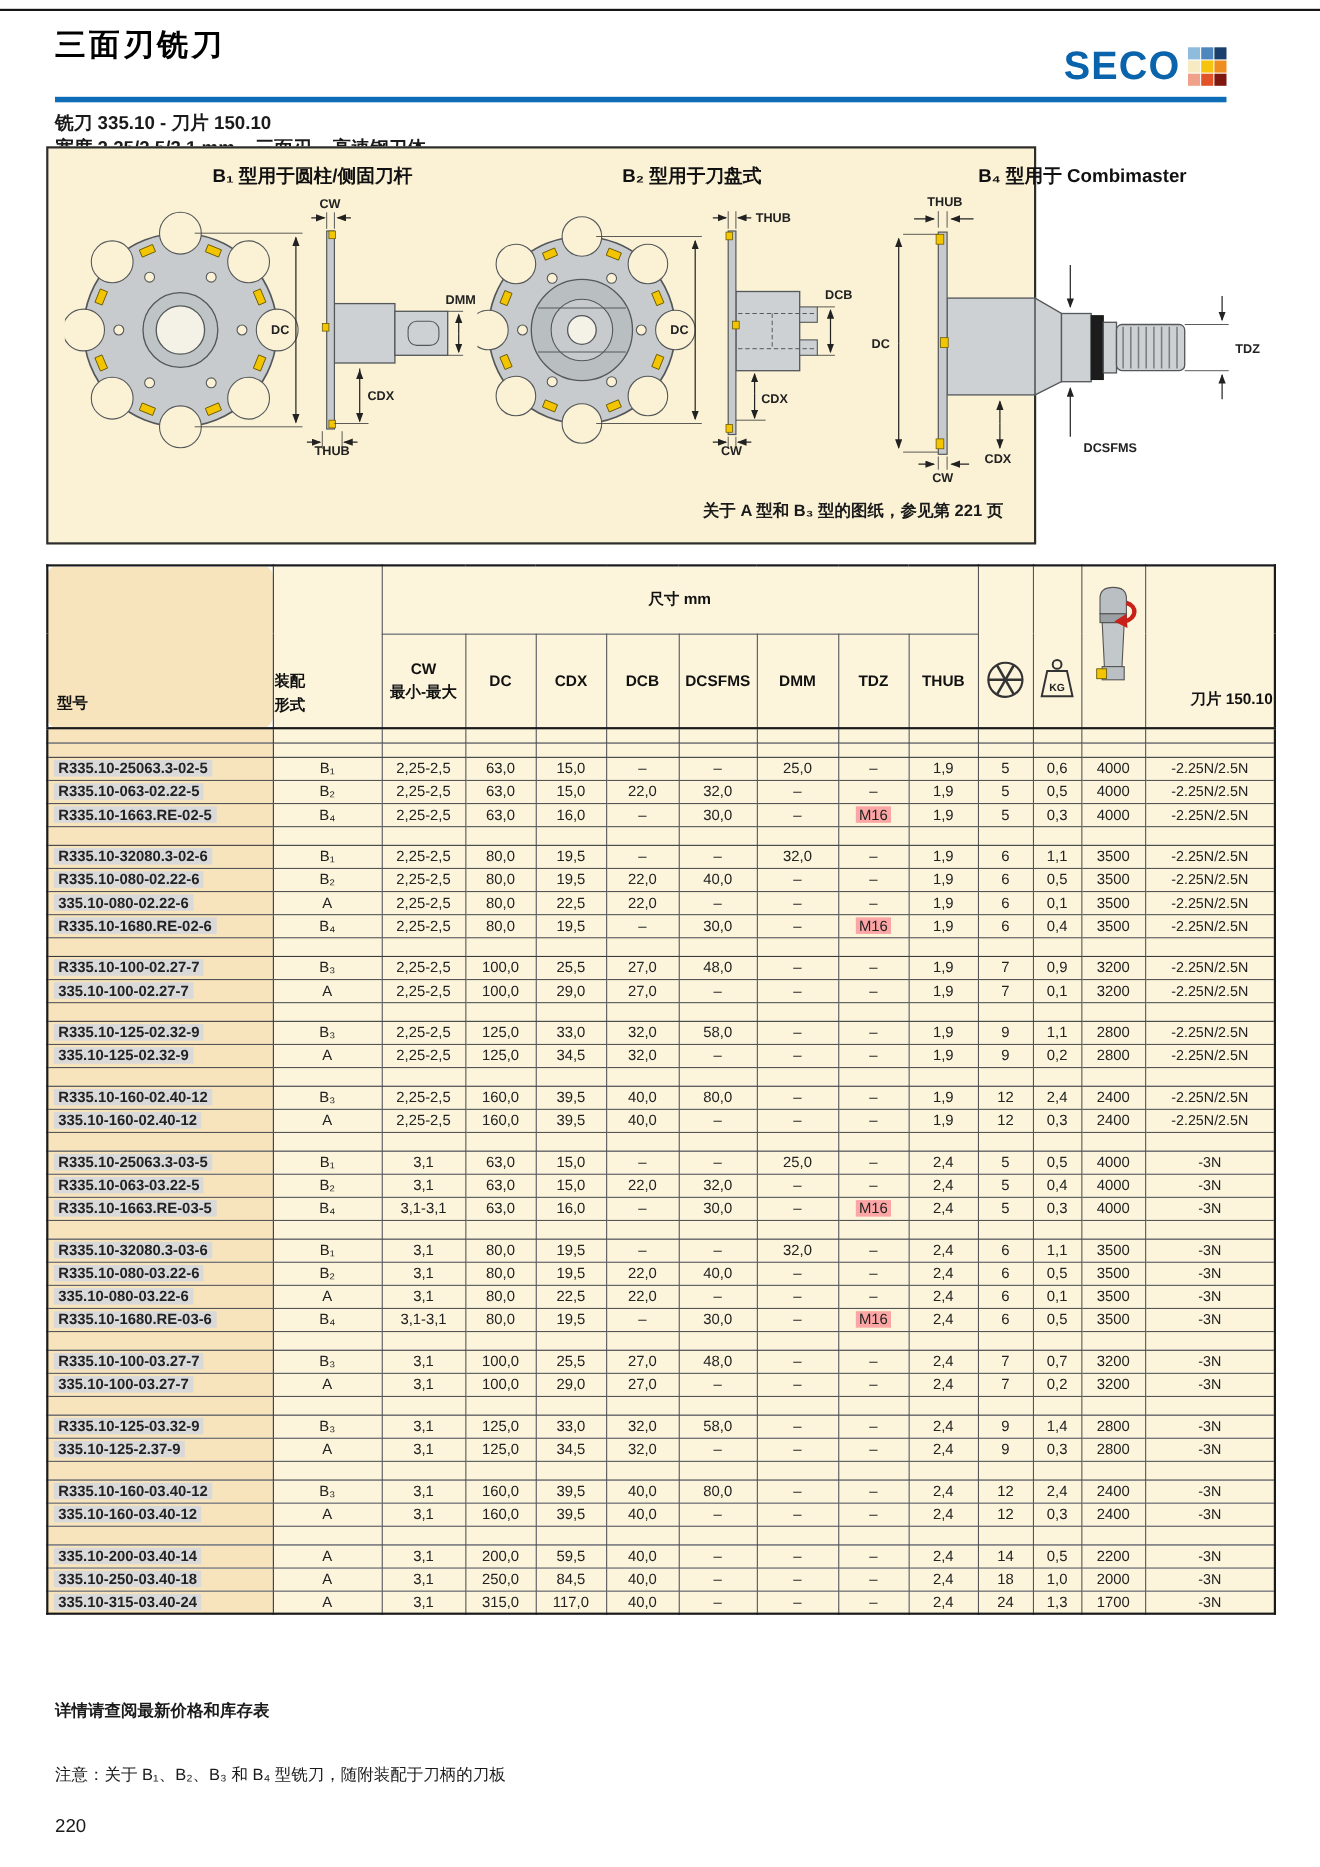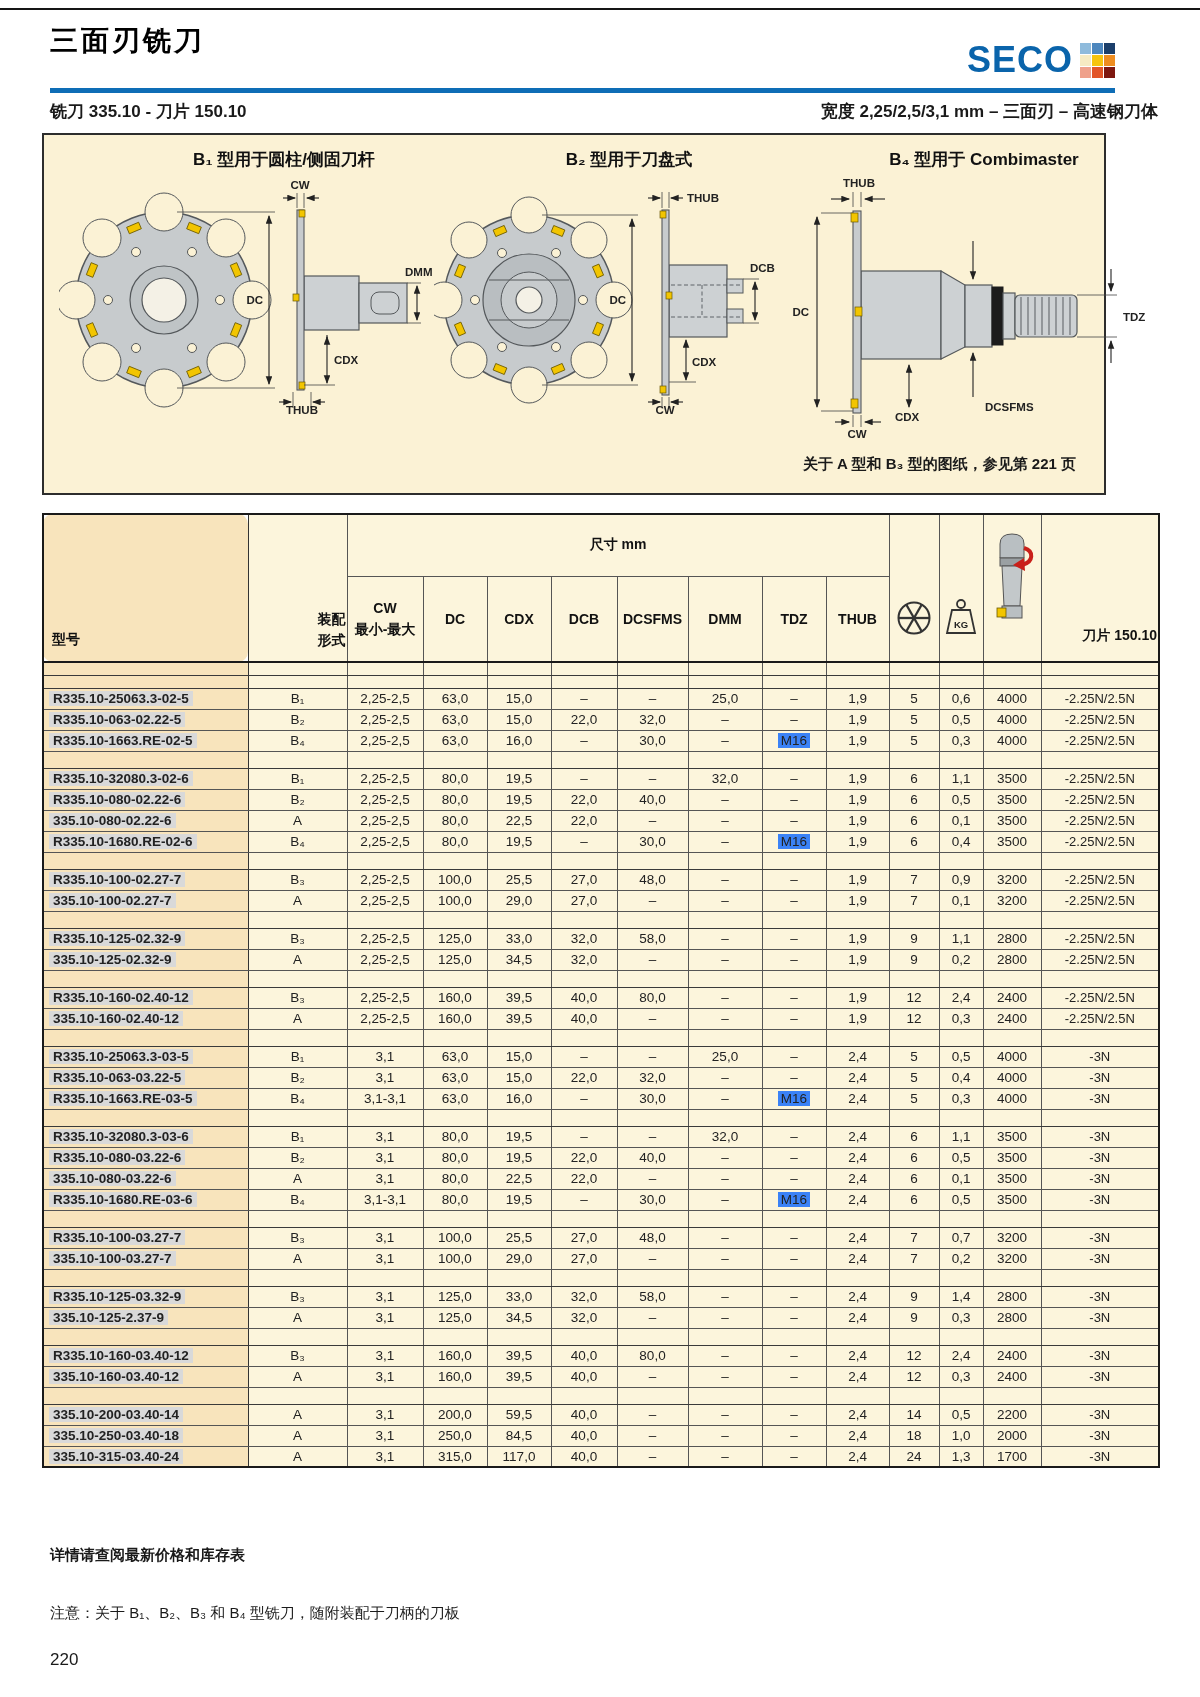--- a/index.html
+++ b/index.html
@@ -7,24 +7,24 @@
   .page{position:relative;width:1200px;height:1697px;background:#fff;overflow:hidden;}
   .top-line{position:absolute;left:0;top:8px;width:100%;height:2px;background:#151515;}
 
   
   .title{position:absolute;left:50px;top:22px;font-size:28px;font-weight:700;letter-spacing:3px;color:#000000;}
   .logo{position:absolute;top:42px;right:85px;display:flex;align-items:center;}
   .logo-text{font-size:36px;font-weight:800;color:#0a64ab;letter-spacing:1px;line-height:1;}
   .logo-squares{display:grid;grid-template-columns:repeat(3,11px);grid-template-rows:repeat(3,11px);gap:1px;margin-left:7px;}
   .logo-squares i{display:block;width:11px;height:11px;}
   .blue-rule{position:absolute;left:50px;top:88px;width:1065px;height:5px;background:#0e6db6;}
-  .subheader{position:absolute;left:50px;top:100px;width:1108px;display:flex;justify-content:space-between;font-size:17px;font-weight:700;}
+  .subheader{position:absolute;left:50px;top:100px;width:1108px;display:flex;justify-content:space-between;font-size:17px;font-weight:700;flex-direction:column;}
 
   
-  .diagram-box{position:absolute;left:42px;top:133px;width:1064px;height:362px;background:#FBF2D5;border:2px solid #2d2d2d;box-sizing:border-box;}
+  .diagram-box{position:absolute;left:42px;top:133px;width:900px;height:362px;background:#FBF2D5;border:2px solid #2d2d2d;box-sizing:border-box;}
   .diag-title{position:absolute;top:13px;font-size:17px;font-weight:700;text-align:center;color:#111;}
   .dt1{left:55px;width:370px;}
   .dt2{left:420px;width:330px;}
   .dt3{left:760px;width:360px;}
   .diag{position:absolute;}
   .d1{left:15px;top:45px;width:378px;height:235px;}
   .d2{left:390px;top:45px;width:350px;height:235px;}
   .d4{left:715px;top:38px;width:440px;height:268px;}
   .bullets{position:absolute;left:22px;top:276px;margin:0;padding:0;list-style:none;font-size:15px;font-weight:600;}
   .bullets li{margin:0 0 9px 0;}
@@ -34,28 +34,28 @@
 
   
   #spec-table{position:absolute;left:42px;top:513px;width:1116px;border-collapse:collapse;table-layout:fixed;border:2px solid #1a1a1a;}
   #spec-table th,#spec-table td{border:1px solid #555;background:#FCF5DC;box-sizing:border-box;overflow:hidden;white-space:nowrap;}
   #spec-table .c-model{background:#F8E4BC;border-right:1.5px solid #333;}
   #spec-table thead th{font-weight:700;font-size:14px;color:#111;}
   #spec-table thead{border-bottom:2px solid #1a1a1a;}
   .h1 .c-size{height:62px;text-align:center;vertical-align:middle;font-size:15px;border-bottom:1.5px solid #333;}
   .h2 th{height:86px;text-align:center;vertical-align:middle;font-size:14px;line-height:1.45;}
   th.c-model{text-align:left;vertical-align:bottom;padding:0 0 12px 8px;font-size:14.5px;border-radius:10px;}
-  th.c-mount{text-align:right;vertical-align:bottom;padding-bottom:10px;line-height:1.5;}
+  th.c-mount{text-align:left;vertical-align:bottom;padding-bottom:10px;line-height:1.5;}
   th.c-ic{text-align:center;vertical-align:bottom;padding-bottom:21px;}
   th.c-rpm{vertical-align:middle;padding-top:4px;}
   th.c-insert{text-align:right;vertical-align:bottom;padding-bottom:16px;font-size:14.5px;}
   #spec-table .data td{height:21px;font-size:13.5px;text-align:center;padding:0;color:#222;}
   #spec-table .data td.c-model{text-align:left;padding-left:5px;}
   .hl{background:#d9d9d9;padding:0 4px;font-weight:700;font-size:13.5px;}
-  .hl-m16{background:#3b82f6;padding:0 3px;}
+  .hl-m16{background:#fca5a5;padding:0 3px;}
   #spec-table .sep td{height:17px;border-top:1.5px solid #3a3a3a;border-bottom:1.5px solid #3a3a3a;}
   #spec-table .sep.thin td{height:13px;}
   #spec-table td.c-insert,#spec-table .data td:last-child{font-size:13px;}
 
   
   .f-bold{position:absolute;left:50px;top:1546px;font-size:15px;font-weight:700;}
   .f-n1{position:absolute;left:50px;top:1578px;font-size:15px;}
   .f-n2{position:absolute;left:50px;top:1604px;font-size:15px;}
   .page-num{position:absolute;left:50px;top:1650px;font-size:17px;}
 </style>

